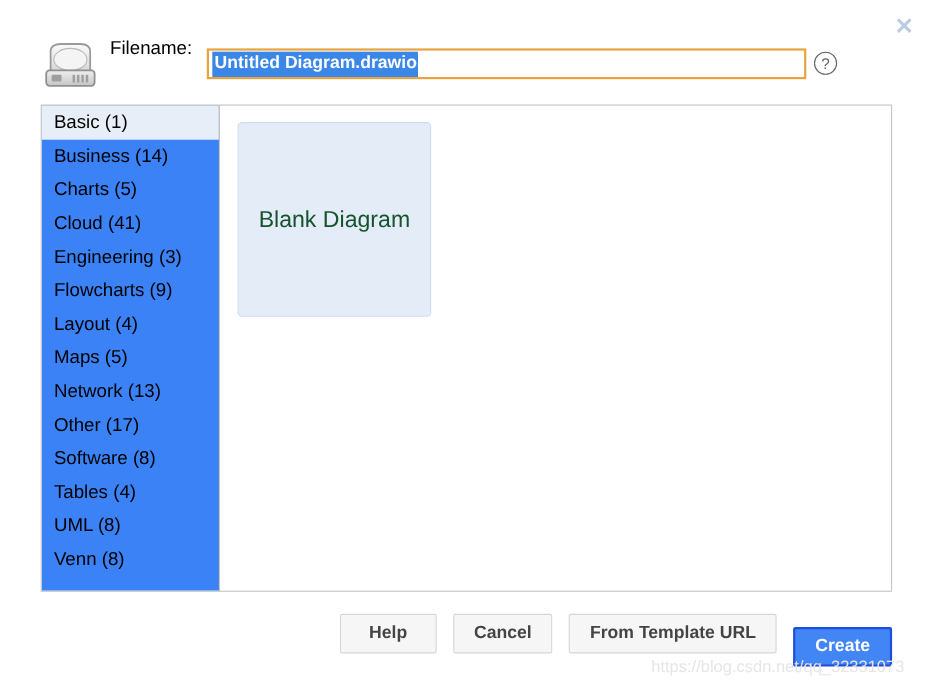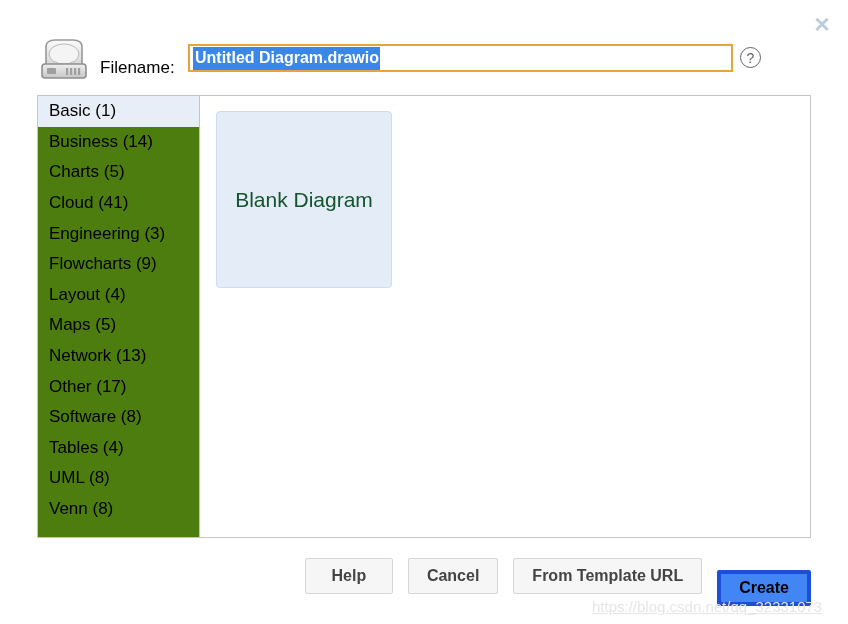--- a/index.html
+++ b/index.html
@@ -46,21 +46,21 @@
   #disk-icon {
     position: absolute;
     left: 0px;
     top: 3px;
     width: 56px;
     height: 46px;
   }
   #filename-label {
     position: absolute;
     left: 64px;
-    top: 24px;
+    top: 0;
     font-size: 17px;
     color: #000;
     white-space: nowrap;
   }
   #filename-input-wrap {
     position: absolute;
     left: 152px;
     top: 10px;
     width: 545px;
     height: 28px;
@@ -106,21 +106,21 @@
     height: 443px;
     border: 1px solid #c4c4c4;
     background: #ffffff;
     display: flex;
     overflow: hidden;
   }
   #category-sidebar {
     width: 162px;
     height: 100%;
     border-right: 1px solid #c4c4c4;
-    background: #4d7c0f;
+    background: #3b82f6;
     overflow: hidden;
     flex: 0 0 162px;
   }
   .category-item {
     height: 30.6px;
     display: flex;
     align-items: center;
     padding-left: 11px;
     font-size: 17px;
     color: #000;
@@ -182,35 +182,34 @@
     user-select: none;
     font-weight: bold;
   }
   .btn-secondary {
     background: #f6f6f6;
     border: 1px solid #d6d6d6;
     color: #444;
   }
   .btn-primary {
     background: #4285f4;
-    border: 4px solid #1d4ed8;
-    color: #000000;
+    border: 2px solid #1d4ed8;
+    color: #ffffff;
     margin-top: 24px;
   }
 
   
   #watermark {
     position: absolute;
     left: 592px;
     top: 598px;
     font-size: 15px;
     color: #e6e6e6;
     white-space: nowrap;
     user-select: none;
-    text-decoration: underline;
   }
 </style>
 </head>
 <body>
 
 <div id="close-button">
   <span>✕</span>
 </div>
 
 <div id="header-row">

